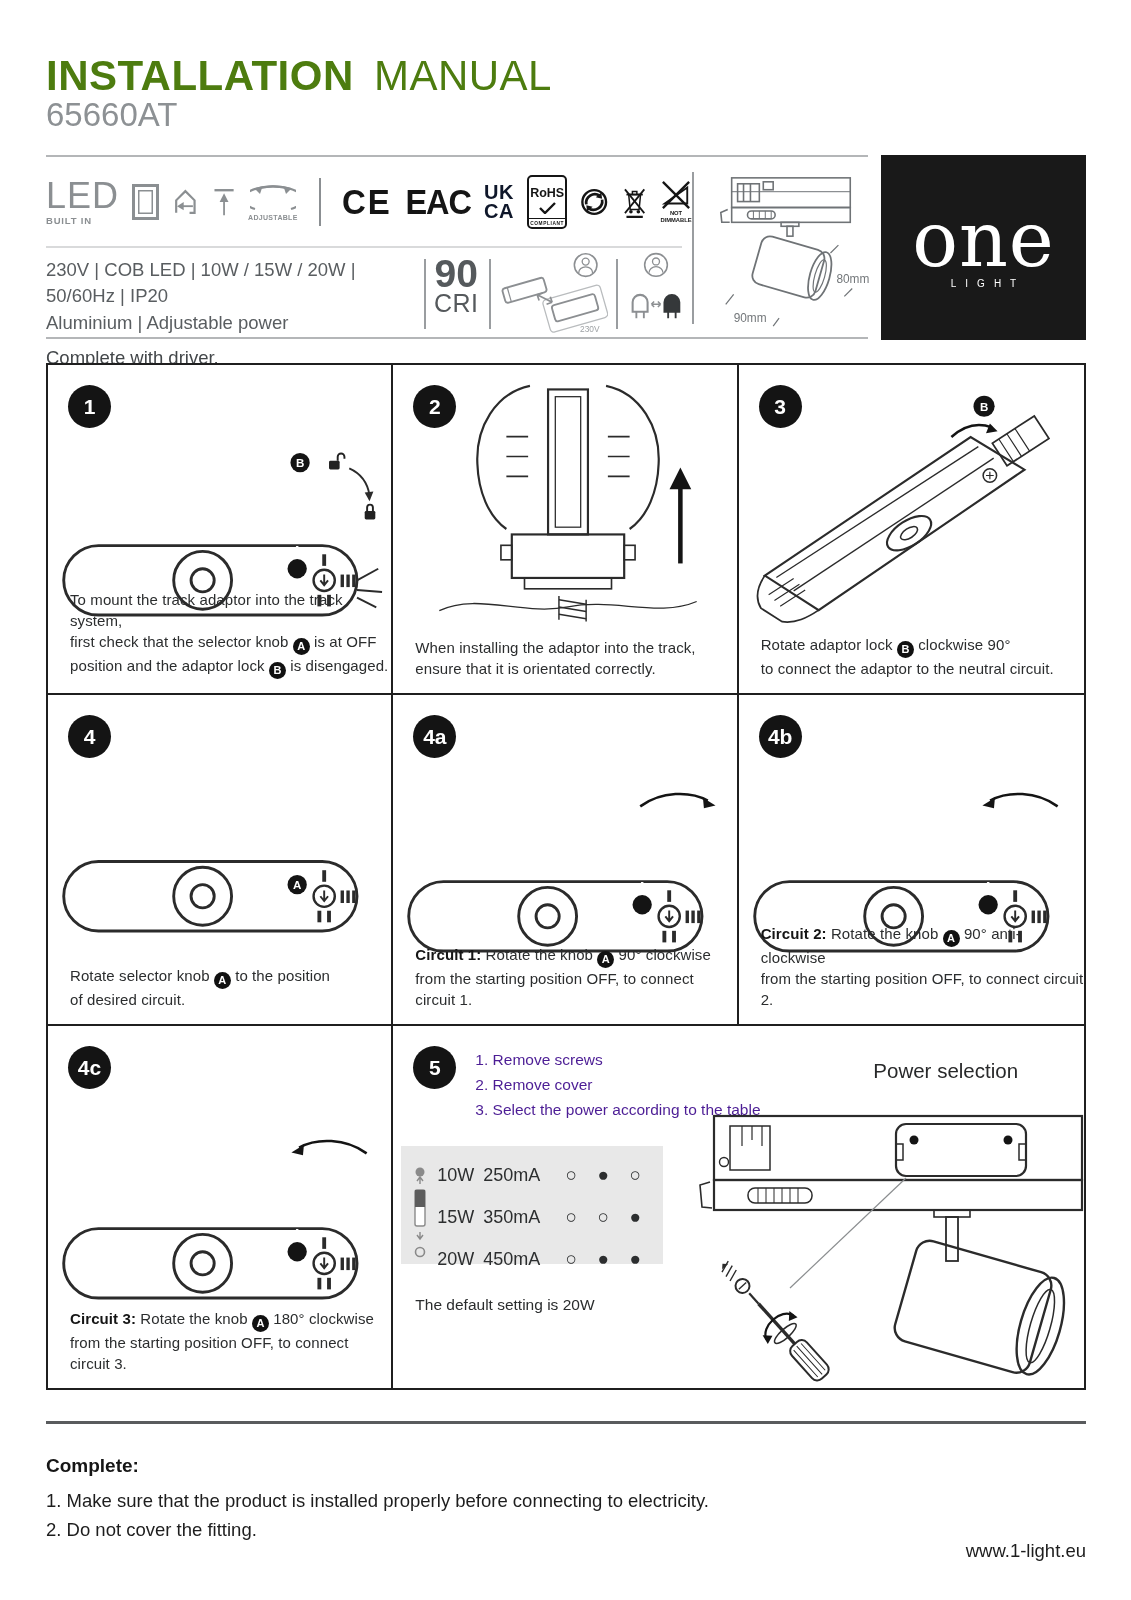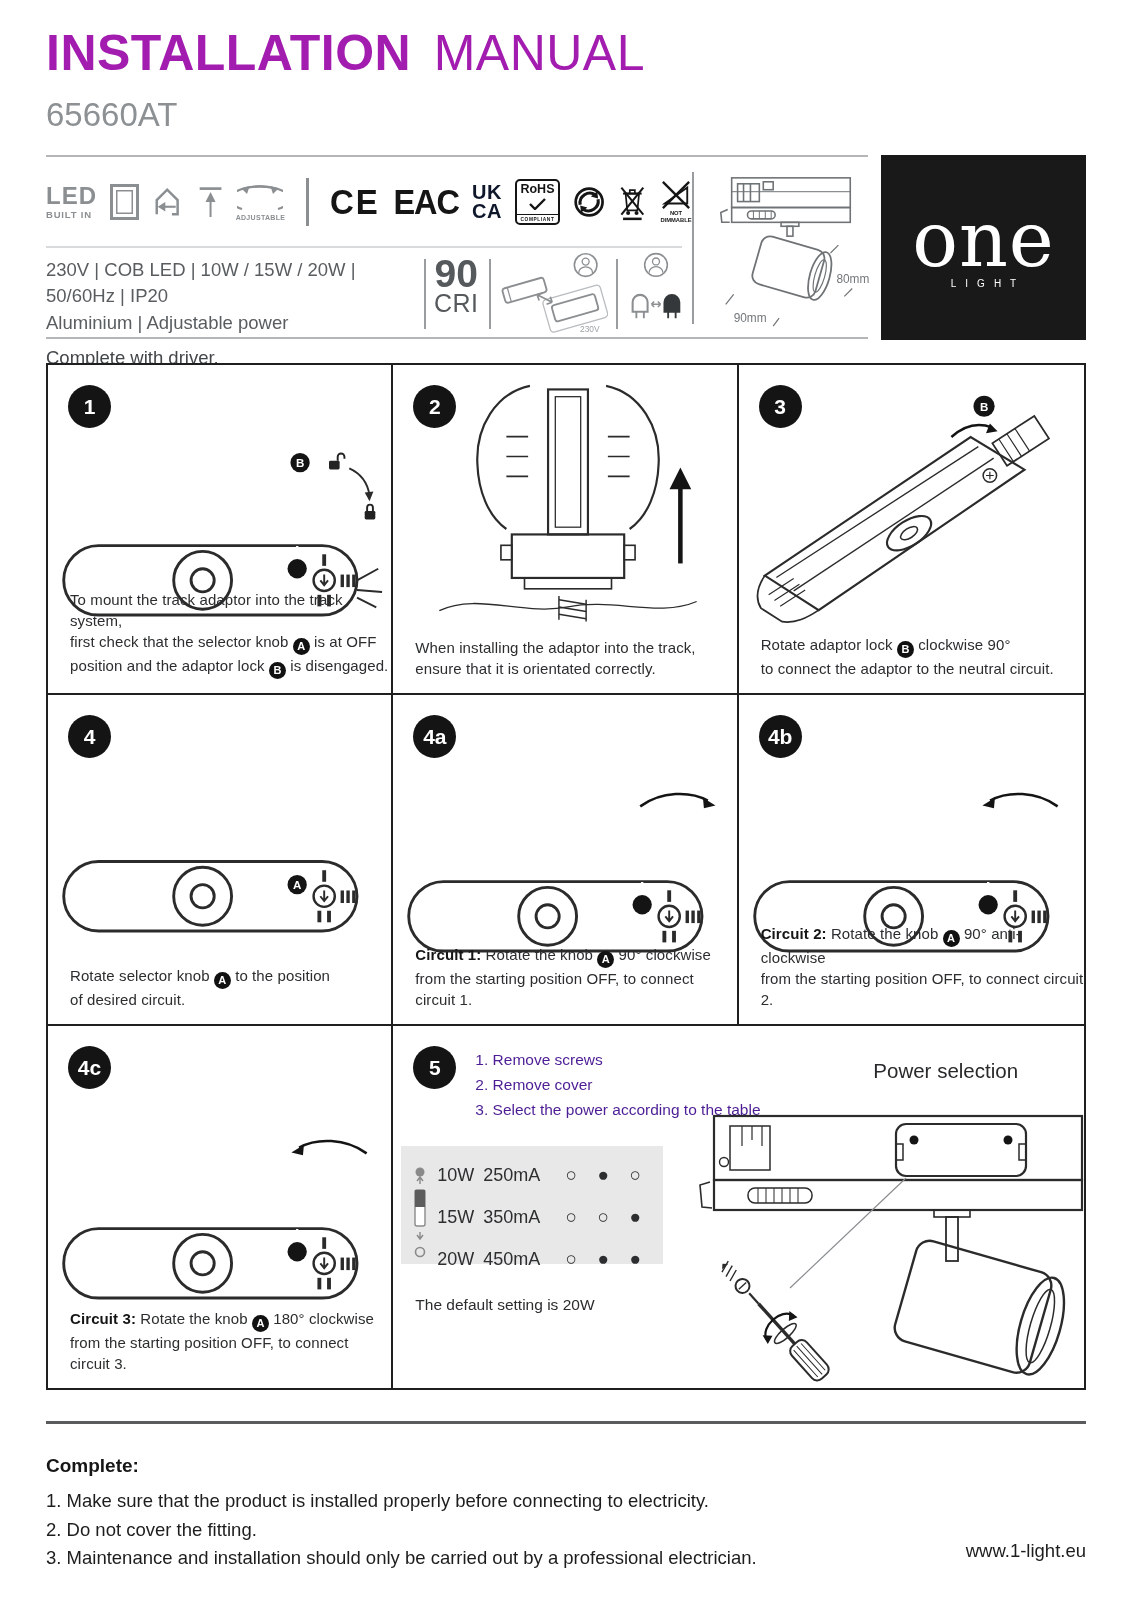--- a/index.html
+++ b/index.html
@@ -1,40 +1,40 @@
 <!DOCTYPE html>
 <html><head>
 <meta charset="utf-8">
 <style>
   html,body{margin:0;padding:0;background:#fff;}
   .page{position:relative;width:1131px;height:1600px;background:#fff;overflow:hidden;
         font-family:"Liberation Sans",sans-serif;color:#2b2d2e;}
   
-  .title{position:absolute;left:46px;top:24px;font-size:50px;letter-spacing:.5px;color:#a21caf;white-space:nowrap;}
+  .title{position:absolute;left:46px;top:52px;font-size:42px;letter-spacing:.5px;color:#4d7c0f;white-space:nowrap;}
   .title .tb{font-weight:700;}
   .title .tl{font-weight:400;margin-left:8px;}
   .model{position:absolute;left:46px;top:96px;font-size:33px;color:#8d9194;}
   .hr{position:absolute;background:#b4b6b8;height:2px;}
   .hr1{left:46px;top:155px;width:822px;}
   .hr2{left:46px;top:246px;width:636px;background:#d9dadb;}
   .hr3{left:46px;top:337px;width:822px;}
   
   .iconrow{position:absolute;left:46px;top:165px;width:646px;height:74px;display:flex;align-items:center;gap:13px;}
   .led-logo{color:#8b8f92;line-height:1;}
-  .led-top{font-size:24px;font-weight:700;letter-spacing:1px;}
+  .led-top{font-size:36px;font-weight:400;letter-spacing:1px;}
   .led-sub{font-size:9.5px;font-weight:700;letter-spacing:.8px;margin-top:2px;}
   .sq-icon{width:26px;height:30px;border:3px solid #8b8f92;box-shadow:inset 0 0 0 3px #fff,inset 0 0 0 4.5px #8b8f92;}
   .adj{display:flex;flex-direction:column;align-items:center;color:#8b8f92;}
   .adj-label{font-size:7px;font-weight:700;letter-spacing:.3px;margin-top:1px;}
   .vdiv{width:3px;height:48px;background:#8b8f92;margin:0 8px;}
   .ce-mark{font-size:33px;font-weight:700;color:#151515;letter-spacing:2px;transform:scaleY(1.05);}
   .eac-mark{font-size:29px;font-weight:800;color:#151515;transform:scale(1.12,1.18);letter-spacing:-1px;margin:0 4px;}
   .ukca{font-size:20px;font-weight:700;color:#0f172a;line-height:.95;letter-spacing:.5px;}
   .rohs{width:46px;border:2.5px solid #151515;border-radius:5px;text-align:center;color:#151515;background:#fff;}
-  .rohs-word{font-size:12.5px;font-weight:800;padding-top:1px;}
+  .rohs-word{font-size:12.5px;font-weight:800;padding-top:9px;}
   .rohs-sub{font-size:4.8px;font-weight:700;letter-spacing:.6px;border-top:1.5px solid #151515;padding:1.5px 0;}
   .ndim{display:flex;flex-direction:column;align-items:center;color:#151515;}
   .ndim-label{font-size:5.8px;font-weight:700;line-height:1.15;text-align:center;}
   
   .specs{position:absolute;left:46px;top:257px;width:375px;font-size:18.5px;color:#595d60;line-height:1.42;}
   .specs .l3{margin-top:9px;color:#43474a;}
   .vsep{position:absolute;width:2px;background:#9a9da0;top:259px;height:70px;}
   .cri{position:absolute;left:434px;top:255px;color:#55595c;line-height:.95;}
   .cri-val{font-size:39px;font-weight:700;text-align:center;}
   .cri-lab{font-size:25px;letter-spacing:.5px;}
@@ -464,17 +464,16 @@
         </g>
       </svg>
     </div>
   </div>
 
   <div class="fhr"></div>
   <div class="wtitle">Complete:</div>
   <div class="witems">
     <div>1. Make sure that the product is installed properly before connecting to electricity.</div>
     <div>2. Do not cover the fitting.</div>
-    <div>3. Maintenance and installation should only be carried out by a professional electrician.</div>
   </div>
   <div class="site">www.1-light.eu</div>
 
 </div>
 
 </body></html>

